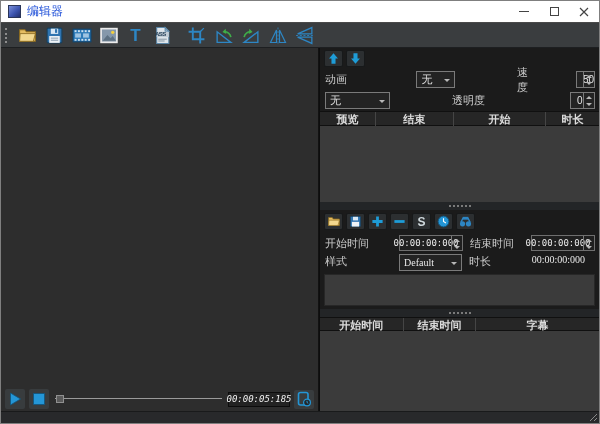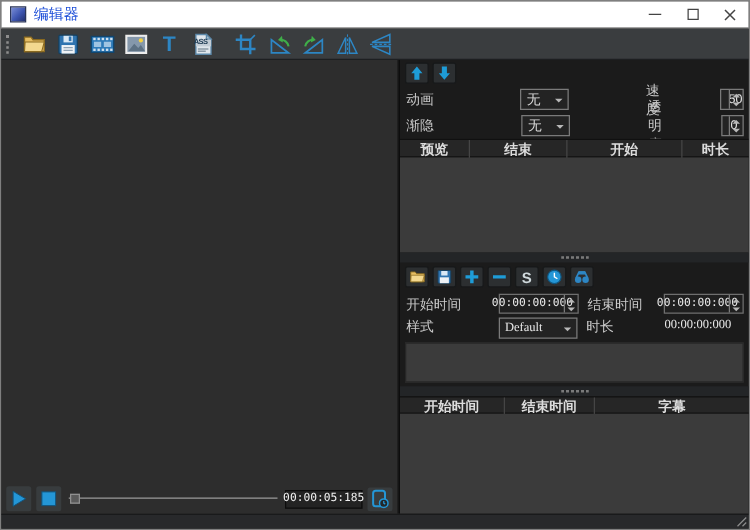--- a/index.html
+++ b/index.html
@@ -30,21 +30,21 @@
   
   .left-pane{position:absolute;left:0;top:47px;width:318px;bottom:12px;background:#2d2d2d;
     border-right:1px solid #121212;}
   .player-bar{position:absolute;left:0;right:0;bottom:0;height:24px;display:flex;align-items:center;
     padding:0 4px;gap:4px;}
   .p-btn{width:20px;height:20px;background:#383c3e;border-radius:2px;display:flex;align-items:center;justify-content:center;}
   .slider{flex:1;height:12px;position:relative;margin:0 2px;}
   .slider-track{position:absolute;left:0;right:0;top:5px;height:1px;background:#9a9a9a;}
   .slider-handle{position:absolute;left:1px;top:2px;width:8px;height:8px;background:#5a5a5a;border:1px solid #909090;}
   .time-display{width:62px;height:15px;background:#232323;border:1px solid #0c0c0c;color:#f0f0f0;
-    font-family:"DejaVu Sans Mono",monospace;font-size:9px;display:flex;align-items:center;justify-content:center;}
+    font-family:"DejaVu Sans Mono",monospace;font-size:9px;display:flex;align-items:center;justify-content:center;font-style:italic;}
   .sync-btn{width:20px;height:19px;display:flex;align-items:center;justify-content:center;background:#383c3e;border-radius:2px;}
 
   
   .bottom-strip{position:absolute;left:0;right:0;bottom:0;height:12px;background:#28292b;border-top:1px solid #191a1b;}
   .resize-grip{position:absolute;right:1px;bottom:1px;}
 
   
   .right-panel{position:absolute;left:318px;right:0;top:47px;bottom:12px;background:#1b1b1b;
     border-left:1px solid #0d0d0d;display:flex;flex-direction:column;color:#c9c9c9;font-size:11px;}
   .sec-move{height:21px;padding:2px 0 0 4px;display:flex;gap:3px;}
@@ -263,21 +263,20 @@
       <div class="f-spin">
         <span>50</span>
         <div class="spin-col">
           <div class="spin-up"></div>
           <div class="spin-dn"></div>
         </div>
       </div>
     </div>
 
     <div class="form-row">
-      <div class="f-label">渐隐</div>
       <div class="f-select">
         <span>无</span>
       </div>
       <div class="f-label2">透明度</div>
       <div class="f-spin">
         <span>0</span>
         <div class="spin-col">
           <div class="spin-up"></div>
           <div class="spin-dn"></div>
         </div>

